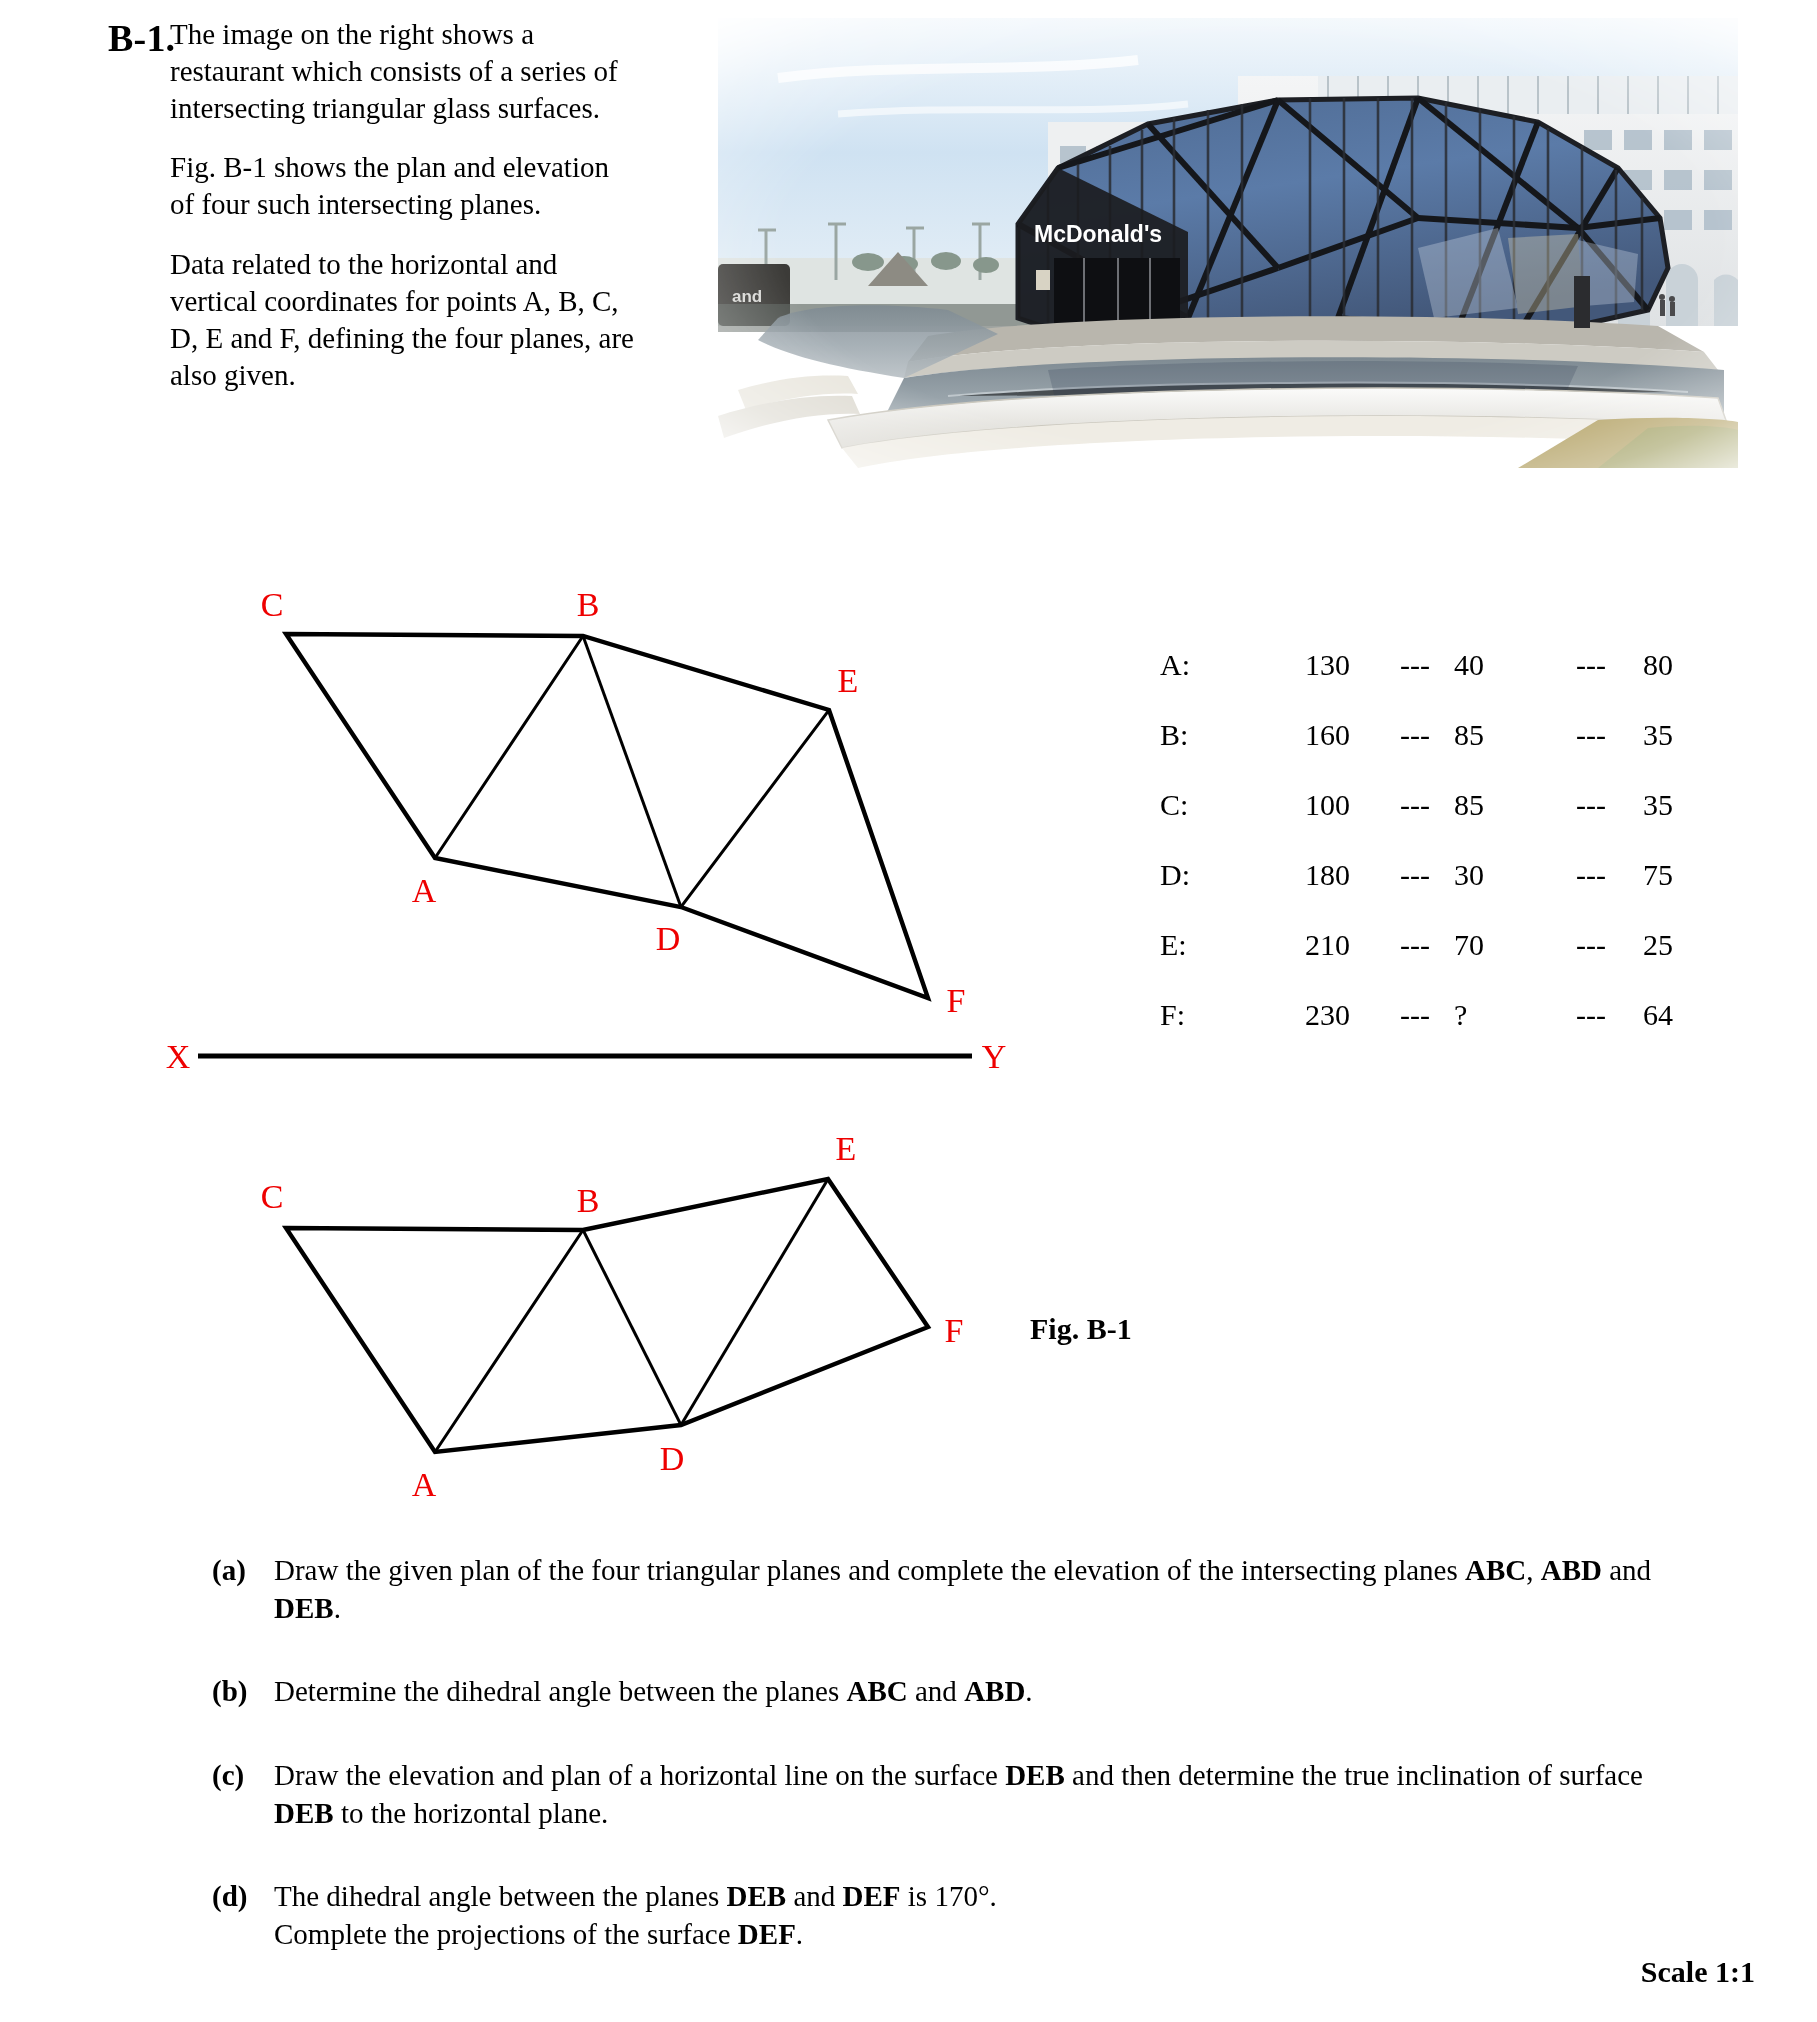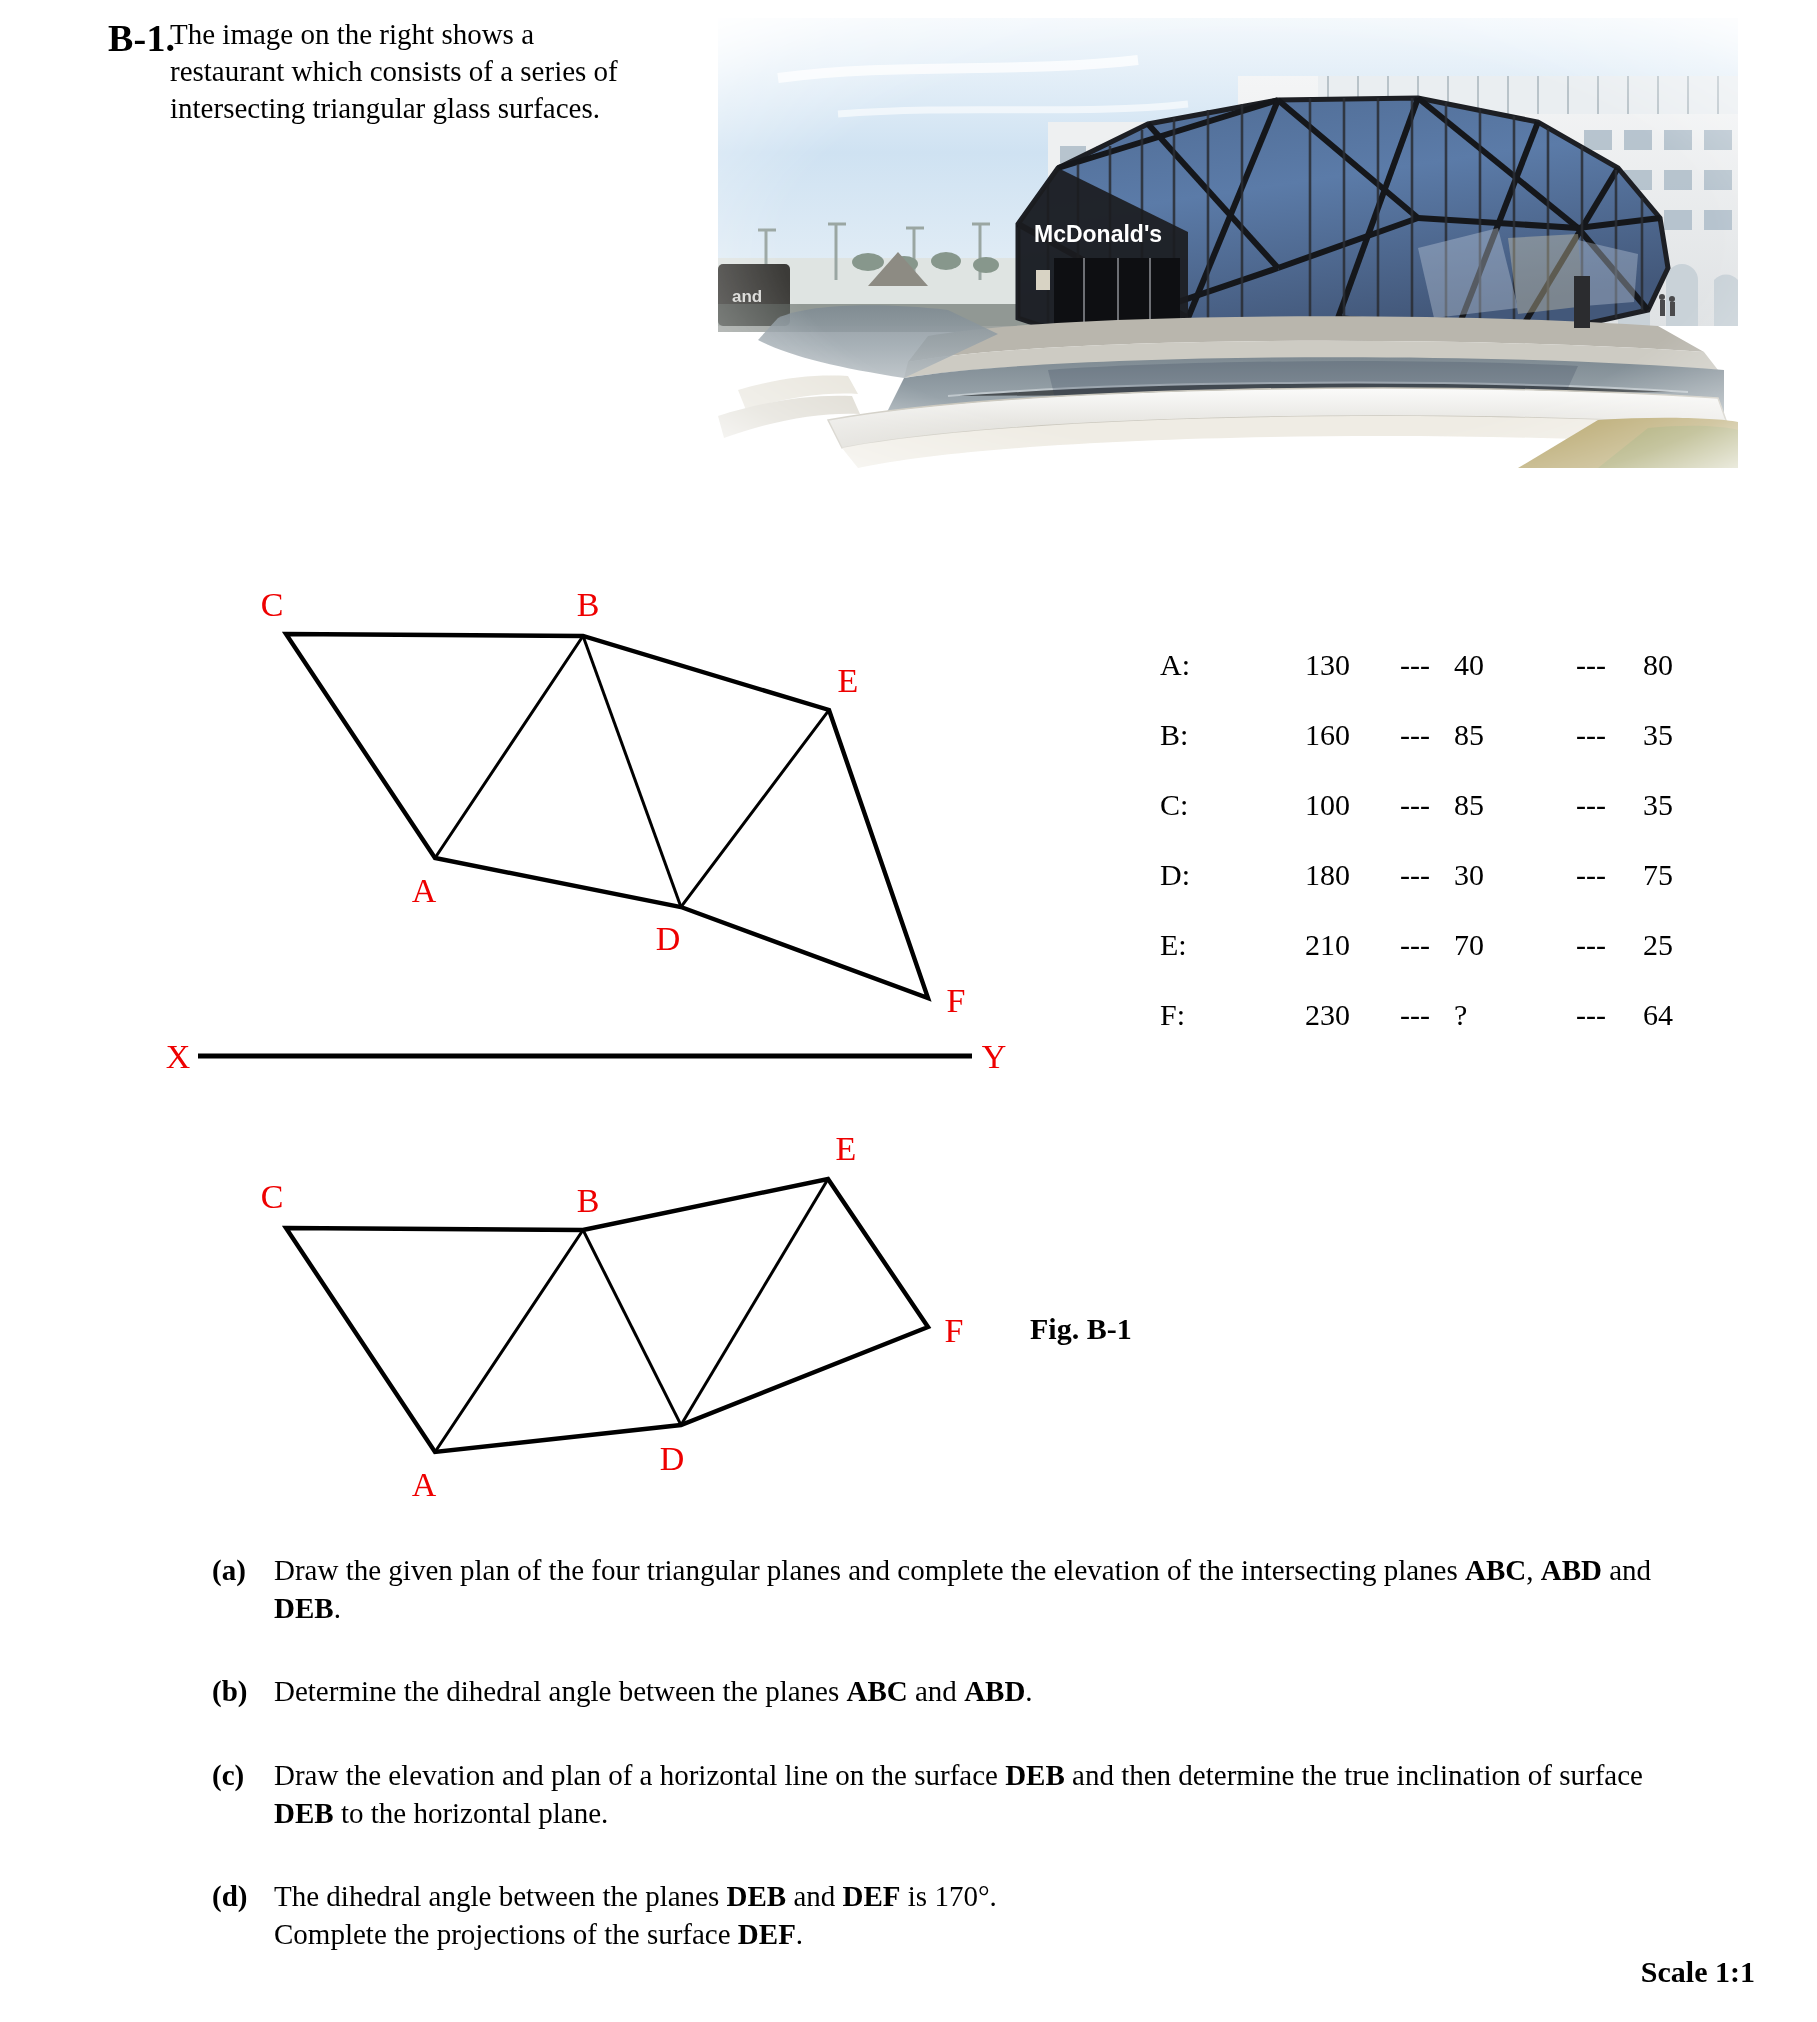--- a/index.html
+++ b/index.html
@@ -154,20 +154,22 @@
     font-weight: bold;
   }
 </style>
 </head>
 <body>
 
 <div id="intro-block">
   <div class="q-number">B-1.</div>
   <div class="intro-text">
     <p>The image on the right shows a restaurant which consists of a series of intersecting triangular glass surfaces.</p>
+    <p>Fig. B-1 shows the plan and elevation of four such intersecting planes.</p>
+    <p>Data related to the horizontal and vertical coordinates for points A, B, C, D, E and F, defining the four planes, are also given.</p>
   </div>
 </div>
 
 <div id="photo-figure">
   <svg width="1020" height="450" viewBox="0 0 1020 450" xmlns="http://www.w3.org/2000/svg">
     <defs>
 
       <radialGradient id="fadeMask" cx="52%" cy="50%" r="74%">
         <stop offset="0%" stop-color="#ffffff" stop-opacity="1"></stop>
         <stop offset="62%" stop-color="#ffffff" stop-opacity="1"></stop>

